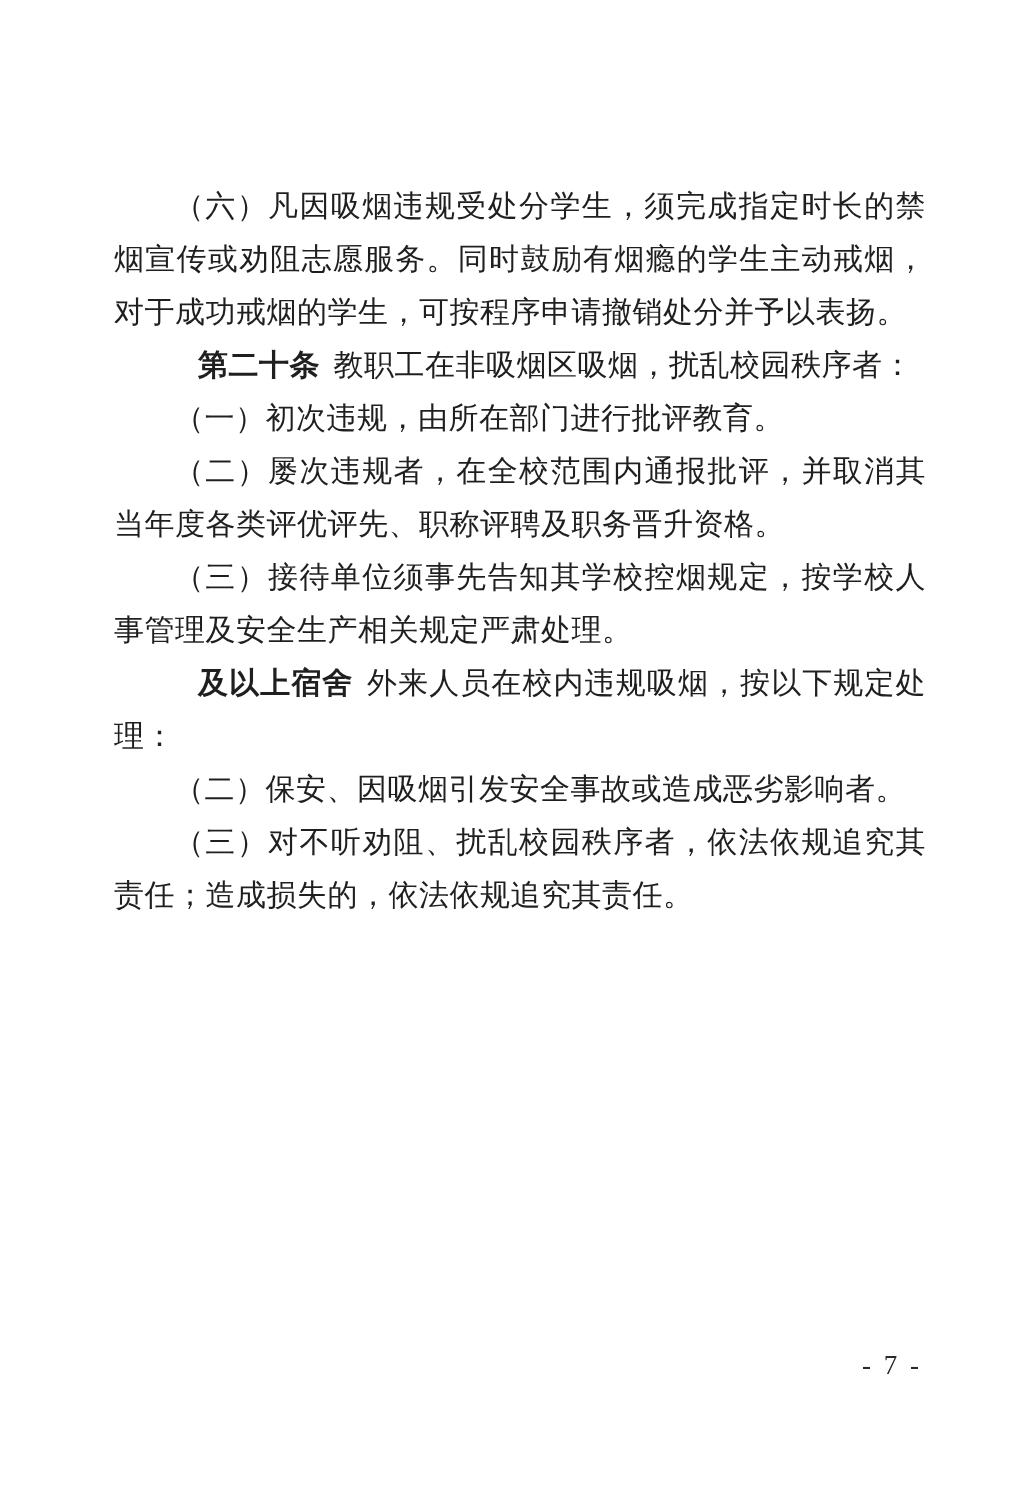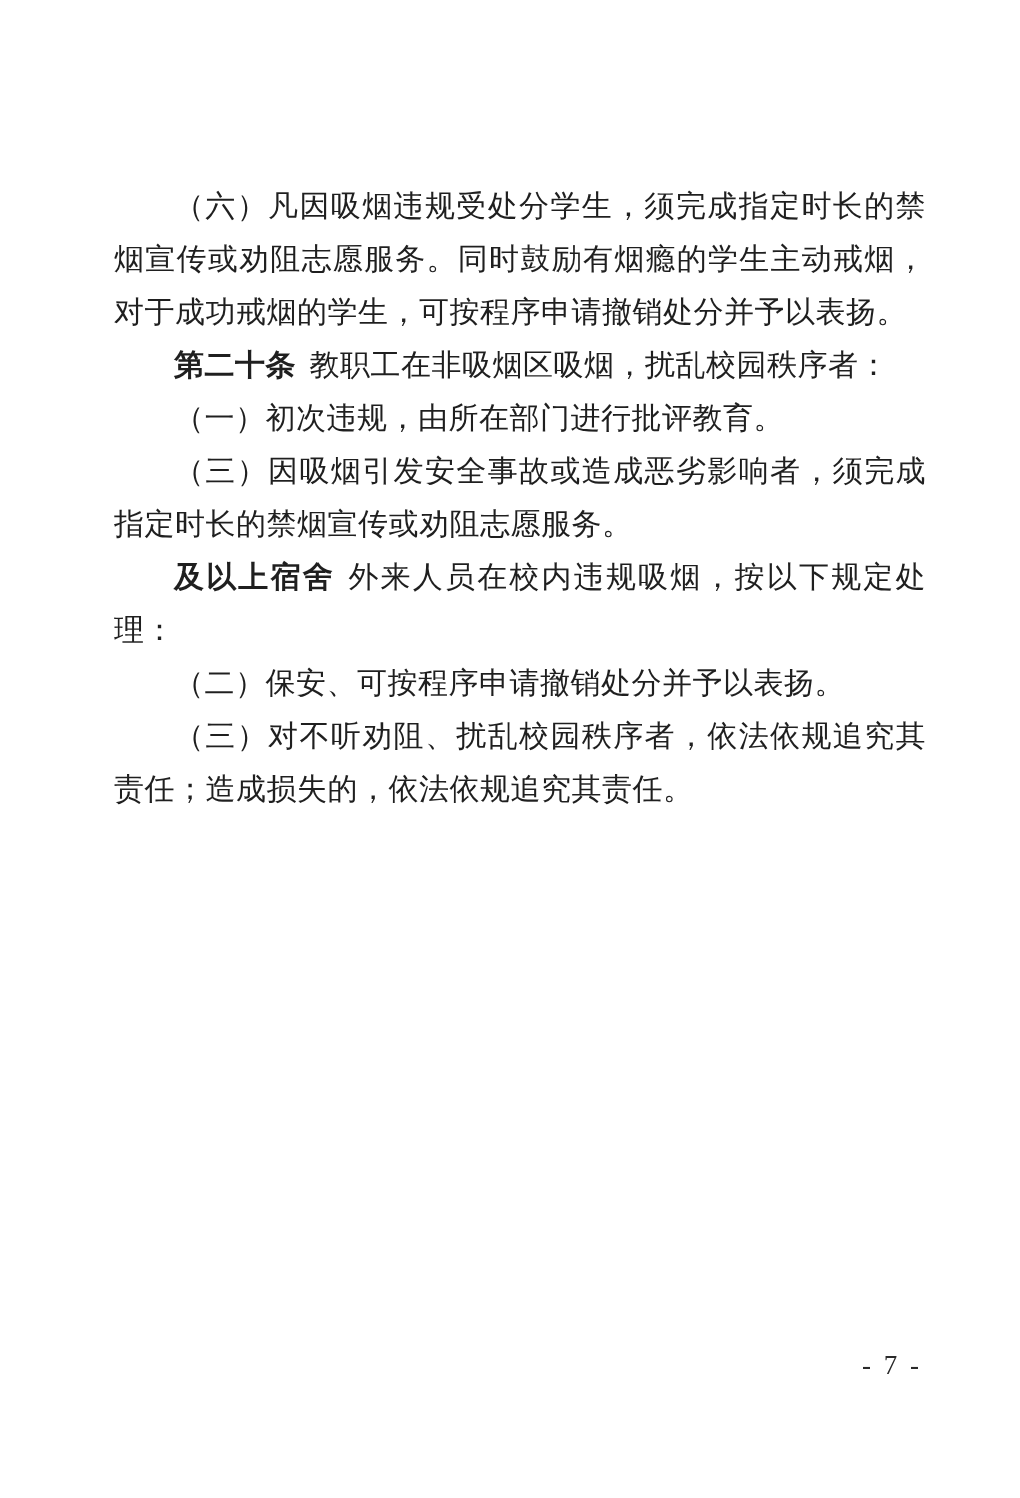--- a/index.html
+++ b/index.html
@@ -29,21 +29,21 @@
     line-height: 53px;
     text-align: justify;
     text-indent: 2em;
     letter-spacing: 0.5px;
     word-break: break-all;
   }
   .lead {
     font-weight: bold;
   }
   .lead:empty { display: none; }
-  .lead:not(:empty) { margin-right: 0.45em; }
+  .lead:not(:empty) { margin-right: 0.45em; margin-left: 24px; }
   .page-number {
     position: absolute;
     left: 862px;
     top: 1350px;
     font-size: 27px;
     letter-spacing: 3px;
     color: #2a2a2a;
     white-space: nowrap;
   }
 </style>
@@ -54,26 +54,27 @@
   <div class="content">
 
     <p class="para"><span class="body-text">（六）凡因吸烟违规受处分学生，须完成指定时长的禁烟宣传或劝阻志愿服务。同时鼓励有烟瘾的学生主动戒烟，对于成功戒烟的学生，可按程序申请撤销处分并予以表扬。</span></p>
 
 
 
     <p class="para"><span class="lead">第二十条</span><span class="body-text">教职工在非吸烟区吸烟，扰乱校园秩序者：</span></p>
 
     <p class="para"><span class="body-text">（一）初次违规，由所在部门进行批评教育。</span></p>
 
+    <p class="para"><span class="body-text">（二）屡次违规者，在全校范围内通报批评，并取消其当年度各类评优评先、职称评聘及职务晋升资格。</span></p>
 
-    <p class="para"><span class="body-text">（三）因吸烟引发安全事故或造成恶劣影响者，须完成指定时长的禁烟宣传或劝阻志愿服务。</span></p>
+    <p class="para"><span class="body-text">（三）接待单位须事先告知其学校控烟规定，按学校人事管理及安全生产相关规定严肃处理。</span></p>
 
     <p class="para"><span class="lead">及以上宿舍</span><span class="body-text">外来人员在校内违规吸烟，按以下规定处理：</span></p>
 
 
-    <p class="para"><span class="body-text">（二）保安、可按程序申请撤销处分并予以表扬。</span></p>
+    <p class="para"><span class="body-text">（二）保安、因吸烟引发安全事故或造成恶劣影响者。</span></p>
 
     <p class="para"><span class="body-text">（三）对不听劝阻、扰乱校园秩序者，依法依规追究其责任；造成损失的，依法依规追究其责任。</span></p>
 
   </div>
 
   <div class="page-number">- 7 -</div>
 </div>
 
 </body></html>

